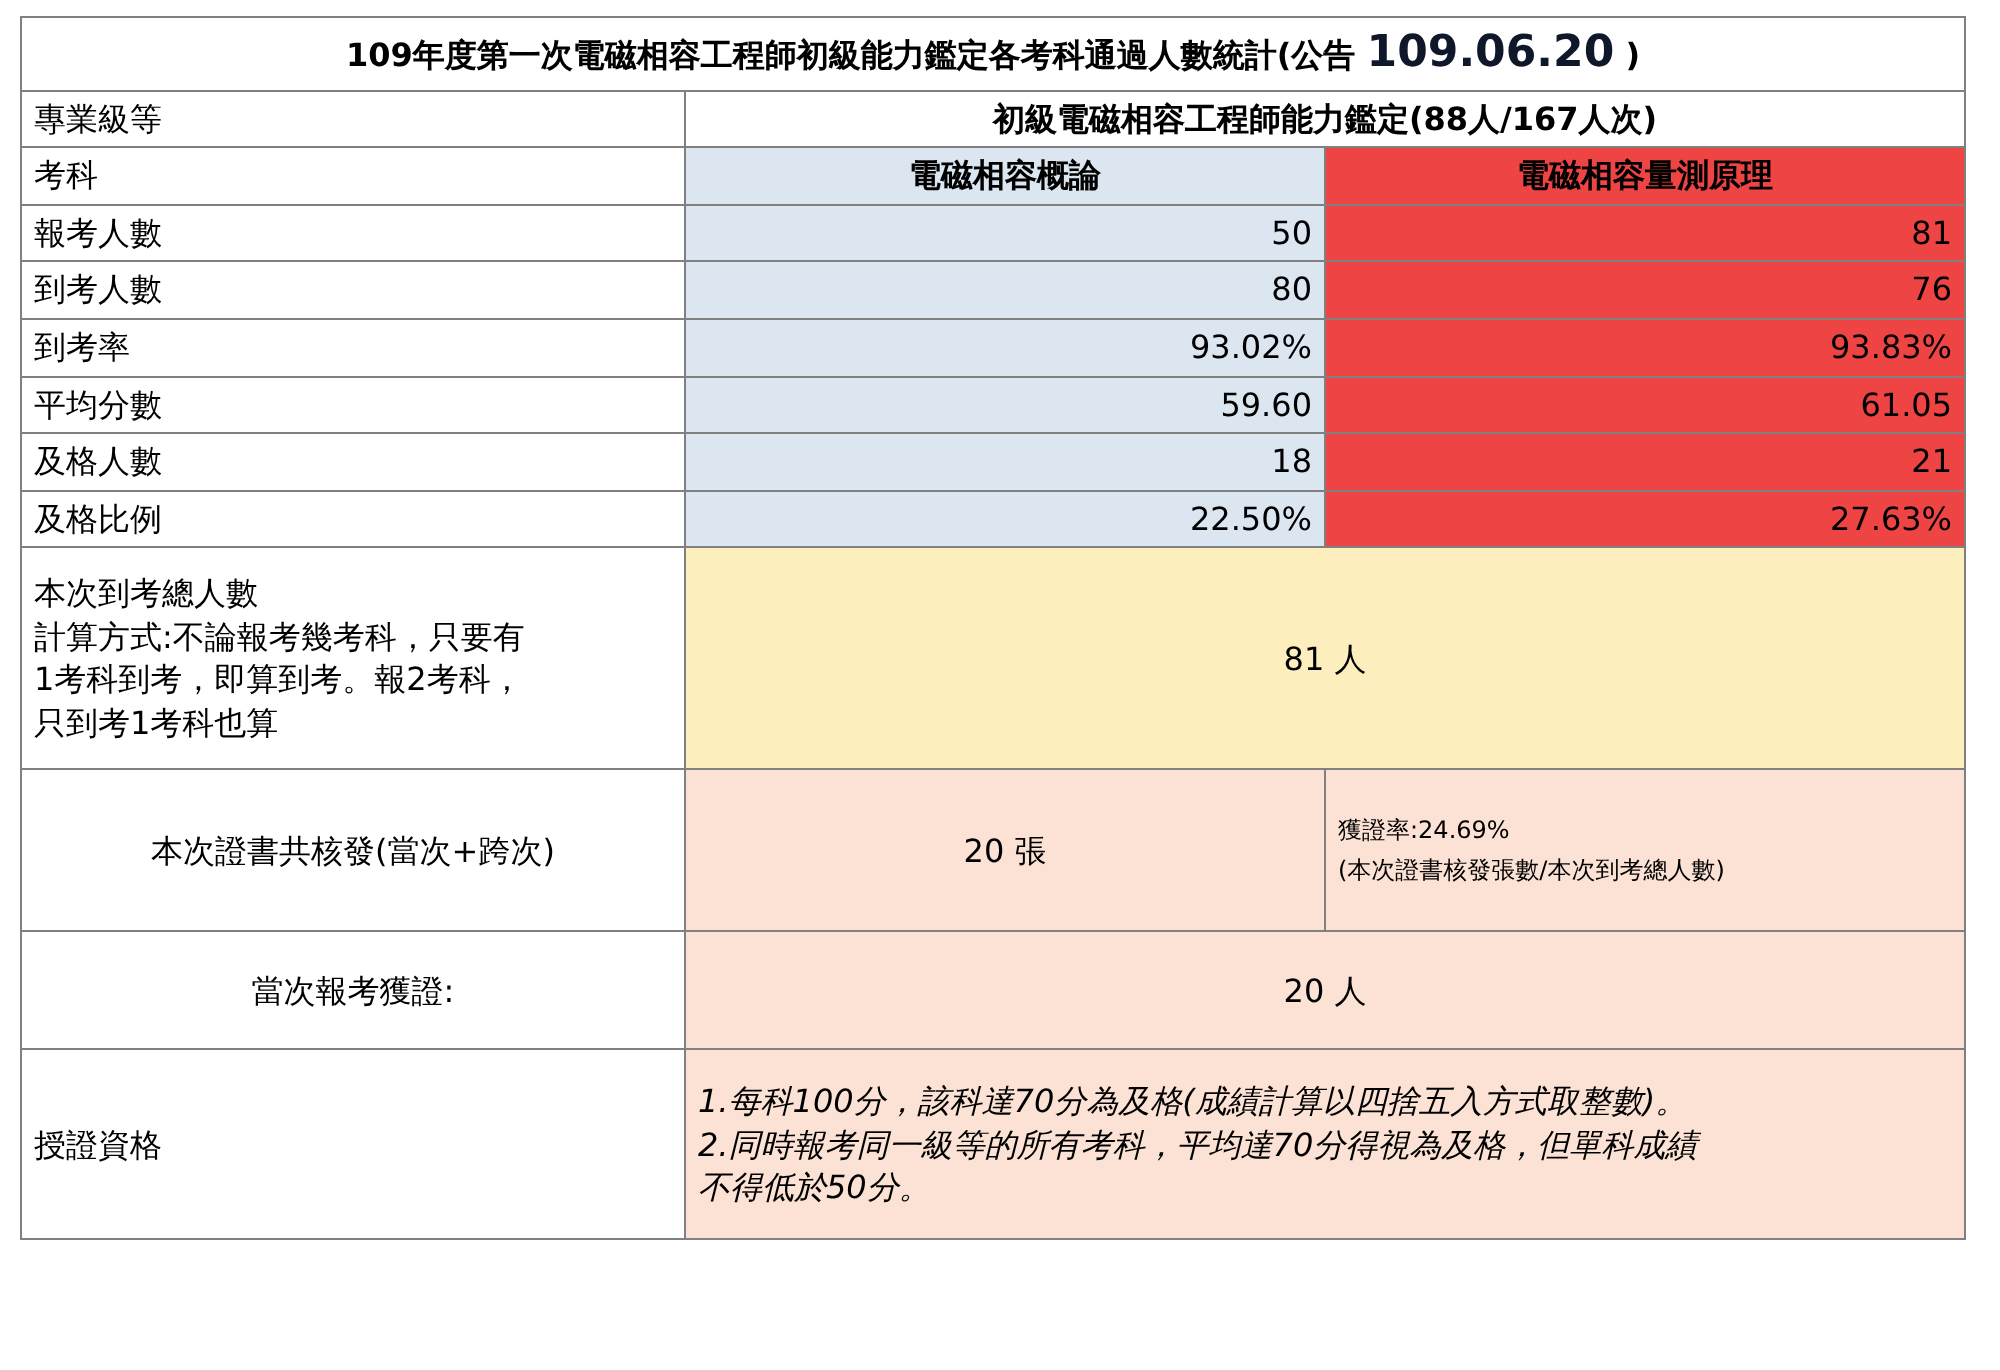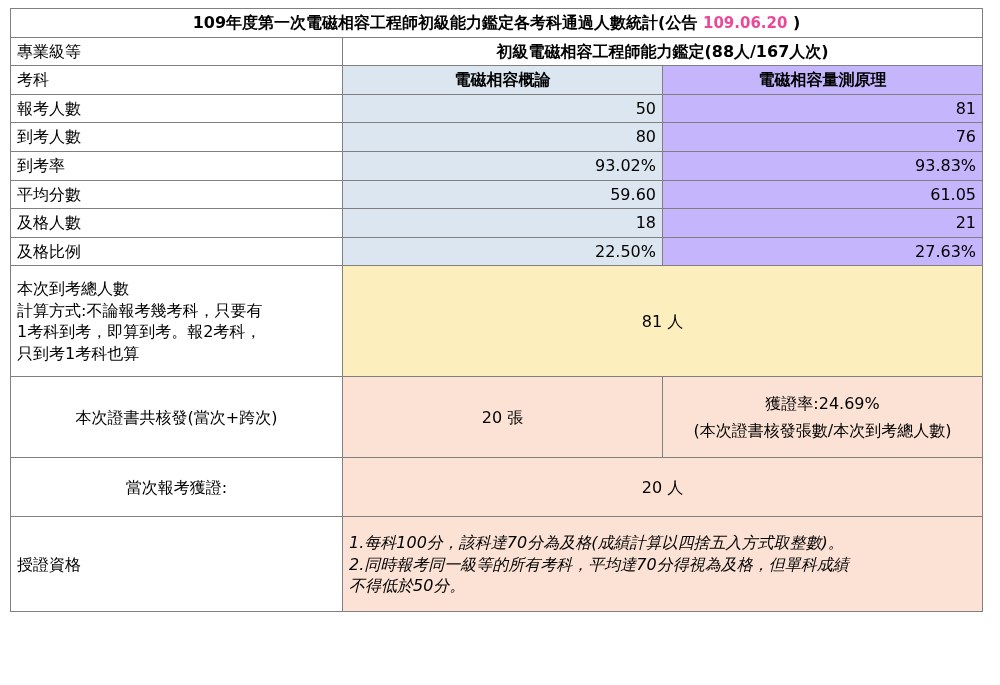--- a/index.html
+++ b/index.html
@@ -34,42 +34,42 @@
     line-height: 1.35;
   }
   .title-cell {
     text-align: center;
     font-weight: bold;
     font-size: 19px;
     padding: 9px 4px;
     border: 1px solid #808080;
   }
   .title-red {
-    color: #ec4899;
+    color: #0f172a;
     font-weight: bold;
-    font-size: 15px;
+    font-size: 22px;
   }
   .hdr-center {
     text-align: center;
     font-weight: bold;
   }
   .label-left {
     text-align: left;
     font-size: 16px;
   }
   .num {
     text-align: right;
     padding-right: 10px;
   }
   .col-blue {
     background: #dce6f1;
     margin-top: 16px;
   }
   .col-pink {
-    background: #c4b5fd;
+    background: #ef4444;
   }
   .cell-yellow {
     background: #fdeebd;
   }
   .cell-peach {
     background: #fbe2d5;
   }
   .cell-white {
     background: #ffffff;
   }
@@ -93,22 +93,22 @@
   .tall-label {
     font-size: 15px;
     line-height: 1.55;
     vertical-align: top;
     padding-top: 6px;
   }
   .vmid {
     vertical-align: middle;
   }
   .rate-block {
-    text-align: center;
-    font-size: 16px;
+    text-align: left;
+    font-size: 12px;
     line-height: 1.7;
   }
 </style>
 </head>
 <body>
 
 <div class="sheet">
   <table class="main">
     <colgroup>
       <col style="width:332px">

